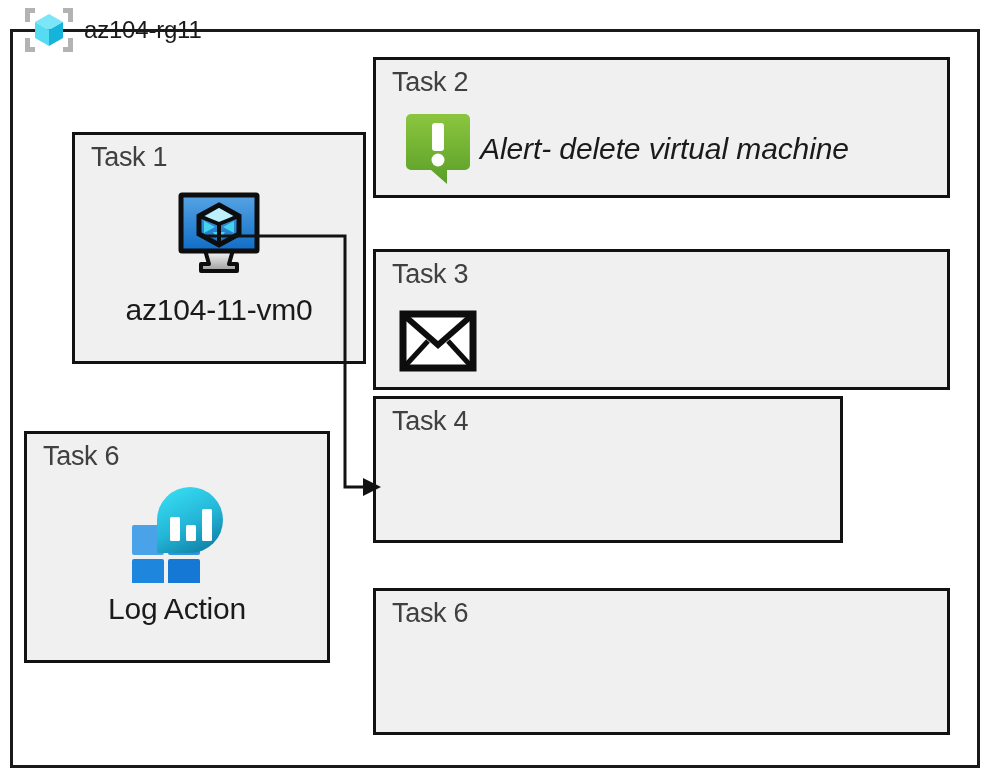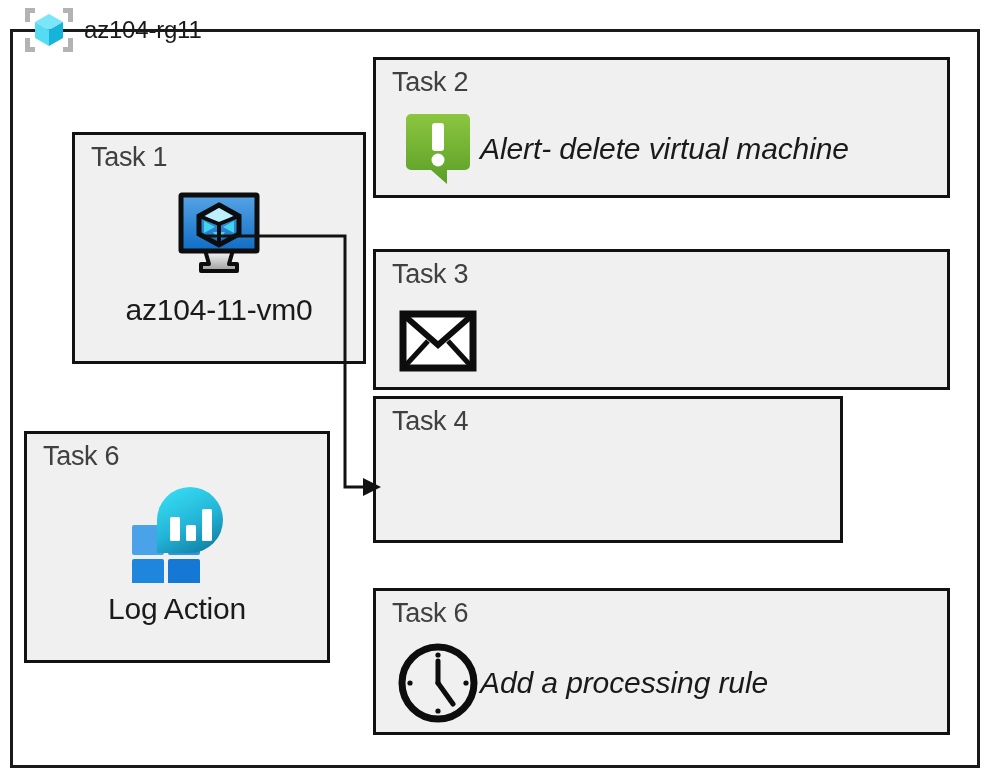--- a/index.html
+++ b/index.html
@@ -285,34 +285,20 @@
       </div>
     </div>
   </div>
 
   <div class="task-box task-right" id="task4">
     <div class="task-heading">Task 4</div>
   </div>
 
   <div class="task-box task-right" id="task5">
     <div class="task-heading">Task 6</div>
-    <div class="task-body">
-      <div class="task-icon-wrap">
-        <svg width="82" height="82" viewBox="0 0 82 82">
-          <circle cx="41" cy="41" r="36" fill="none" stroke="#0d0d0d" stroke-width="7"></circle>
-          <circle cx="41" cy="13" r="2.6" fill="#0d0d0d"></circle>
-          <circle cx="69" cy="41" r="2.6" fill="#0d0d0d"></circle>
-          <circle cx="41" cy="69" r="2.6" fill="#0d0d0d"></circle>
-          <circle cx="13" cy="41" r="2.6" fill="#0d0d0d"></circle>
-          <line x1="41" y1="41" x2="41" y2="19" stroke="#0d0d0d" stroke-width="5" stroke-linecap="round"></line>
-          <line x1="41" y1="41" x2="56" y2="62" stroke="#0d0d0d" stroke-width="5" stroke-linecap="round"></line>
-        </svg>
-      </div>
-      <div class="task-label">Add a processing rule</div>
-    </div>
   </div>
 
   <svg class="connector" viewBox="0 0 992 774">
     <g>
       <path d="M205 236 H345 V487 H363" fill="none" stroke="#121212" stroke-width="3"></path>
       <polygon points="363,478 381,487 363,496" fill="#121212"></polygon>
     </g>
   </svg>
 
 </div>

